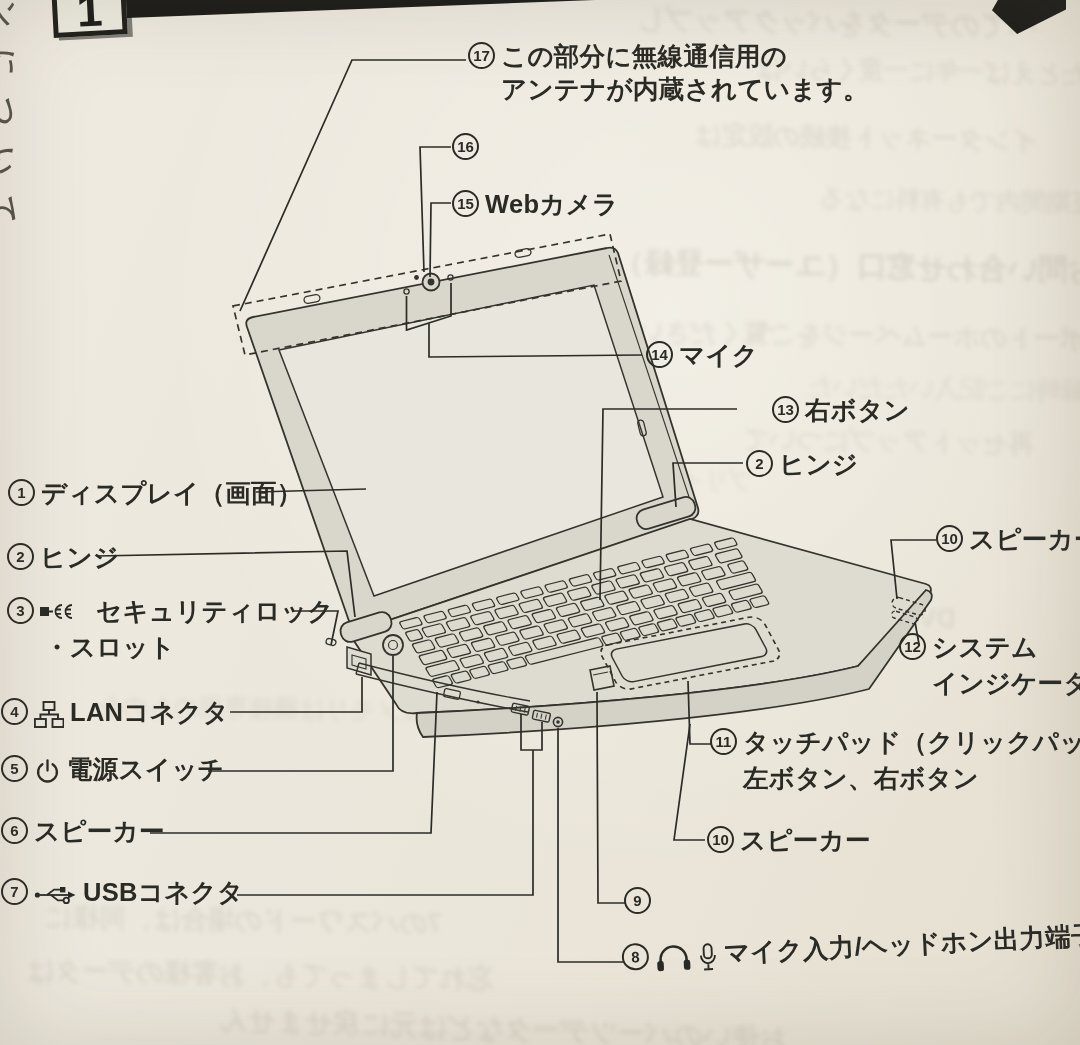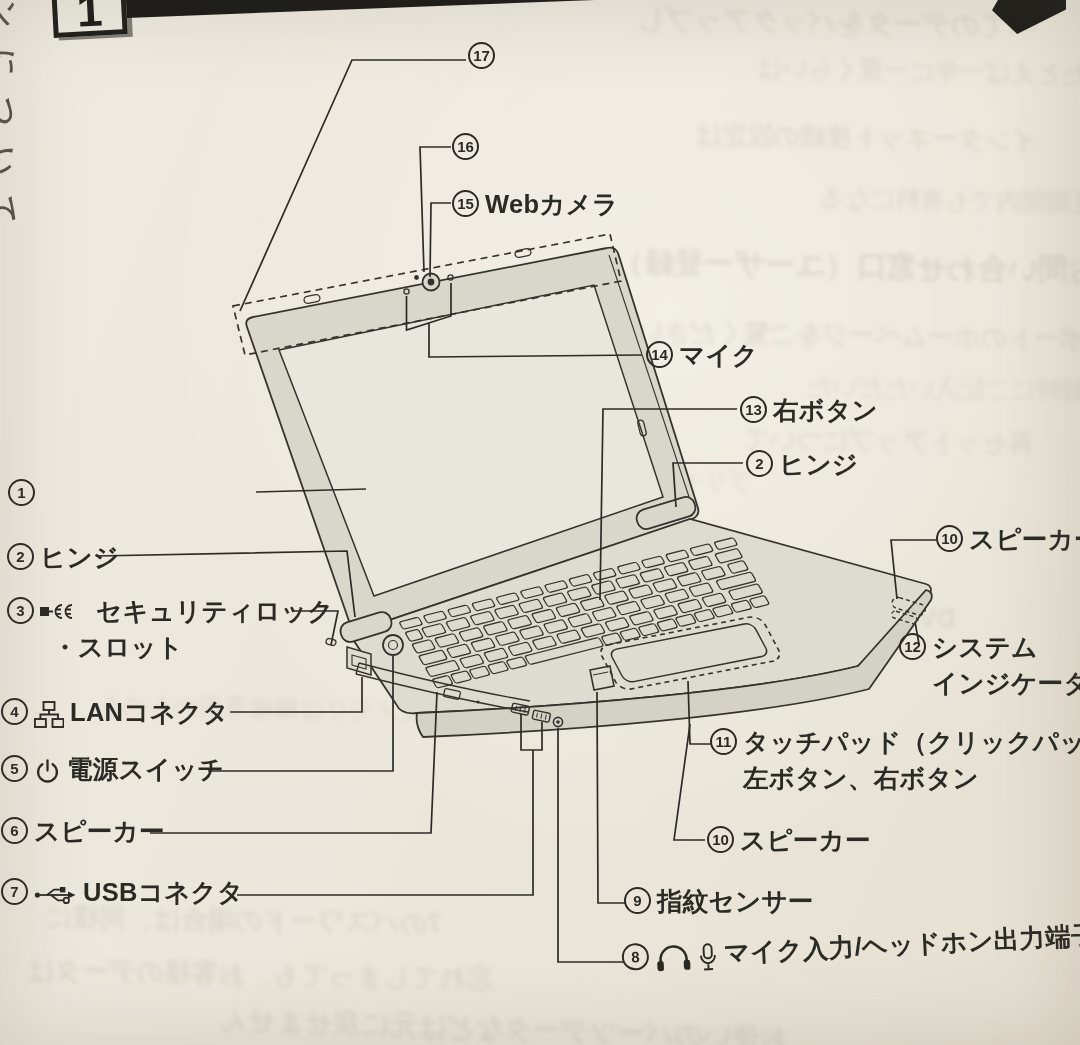--- a/index.html
+++ b/index.html
@@ -232,69 +232,72 @@
     <path d="M705,840 L674,840 L690,724"></path>
     <path d="M711,744 L690,744 L688,681"></path>
     <path d="M936,540 L891,540 L897,599"></path>
     <path d="M915,622 L919,644"></path>
   </g>
 </svg>
 
 <div class="co" style="left:468px;top:40px">
   <span class="cn">17</span>
   <div class="ctcol">
+    <span class="ct">この部分に無線通信用の</span>
+    <span class="ct">アンテナが内蔵されています。</span>
   </div>
 </div>
 
 <div class="co" style="left:452px;top:131px">
   <span class="cn">16</span>
 </div>
 
 <div class="co" style="left:452px;top:188px">
   <span class="cn">15</span>
   <span class="ct">Webカメラ</span>
 </div>
 
 <div class="co" style="left:646px;top:339px">
   <span class="cn">14</span>
   <span class="ct">マイク</span>
 </div>
 
-<div class="co" style="left:740px;top:394px">
+<div class="co" style="left:772px;top:394px">
   <span class="cn">13</span>
   <span class="ct">右ボタン</span>
 </div>
 
 <div class="co" style="left:746px;top:448px">
   <span class="cn">2</span>
   <span class="ct">ヒンジ</span>
 </div>
 
 <div class="co" style="left:8px;top:477px">
   <span class="cn">1</span>
+  <span class="ct">ディスプレイ（画面）</span>
 </div>
 
 <div class="co" style="left:7px;top:541px">
   <span class="cn">2</span>
   <span class="ct">ヒンジ</span>
 </div>
 
 <div class="co" style="left:7px;top:595px">
   <span class="cn">3</span>
   <div class="ctcol">
     <div style="display:flex;align-items:flex-start;text-align:right;">
       <svg class="ico" width="50" height="23" viewBox="0 0 50 23">
         <rect x="0" y="7" width="9" height="9" fill="#2b2b26"></rect>
         <path d="M9,11.5 H13" stroke="#2b2b26" stroke-width="2" fill="none"></path>
         <path d="M22,5 A6.5,6.5 0 1 0 22,18 M15,9.5 H21 M15,13.8 H21" stroke="#2b2b26" stroke-width="1.8" fill="none"></path>
         <path d="M32,5 A6.5,6.5 0 1 0 32,18 M25,9.5 H31 M25,13.8 H31" stroke="#2b2b26" stroke-width="1.8" fill="none"></path>
       </svg>
       <span class="ct">セキュリティロック</span>
     </div>
-    <span class="ct row2" style="margin-left:12px">・スロット</span>
+    <span class="ct row2" style="margin-left:4px">・スロット</span>
   </div>
 </div>
 
 <div class="co" style="left:1px;top:696px">
   <span class="cn">4</span>
   <svg class="ico" width="30" height="27" viewBox="0 0 30 27">
     <g stroke="#2b2b26" stroke-width="1.9" fill="none">
       <rect x="9.5" y="1" width="11" height="8"></rect>
         <rect x="0.9" y="18" width="11" height="8"></rect>
         <rect x="18.5" y="18" width="11" height="8"></rect>
@@ -349,21 +352,20 @@
       <path d="M3,12.5 a7,8 0 0 0 14,0"></path>
         <path d="M10,21.5 V26"></path>
         <path d="M5.5,26.5 H14.5"></path>
     </g>
   </svg>
   <span class="ct">マイク入力/ヘッドホン出力端子</span>
 </div>
 
 <div class="co" style="left:624px;top:885px">
   <span class="cn">9</span>
-  <span class="ct">指紋センサー</span>
 </div>
 
 <div class="co" style="left:707px;top:824px">
   <span class="cn">10</span>
   <span class="ct">スピーカー</span>
 </div>
 
 <div class="co" style="left:710px;top:726px">
   <span class="cn">11</span>
   <div class="ctcol">

